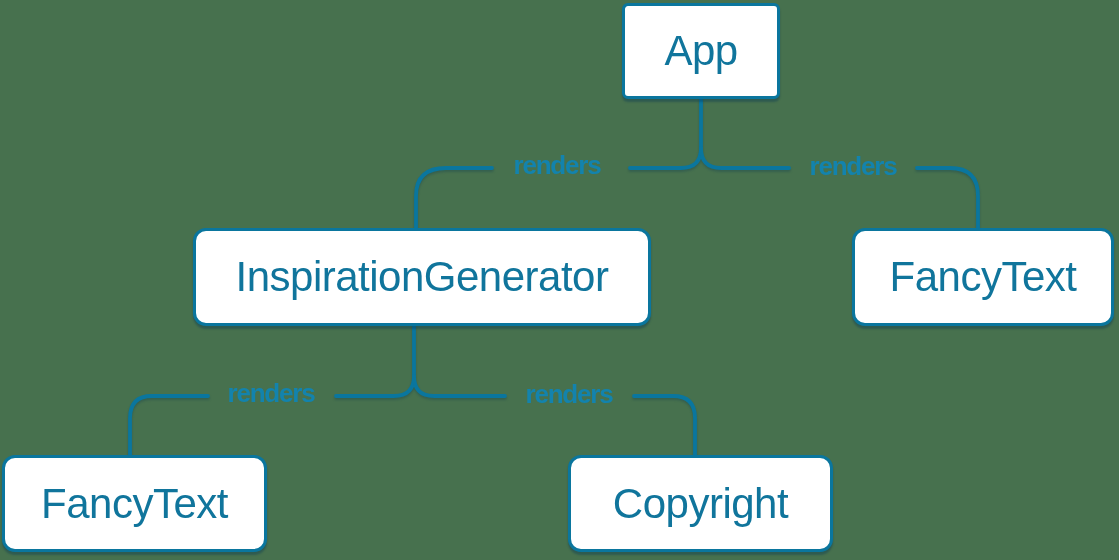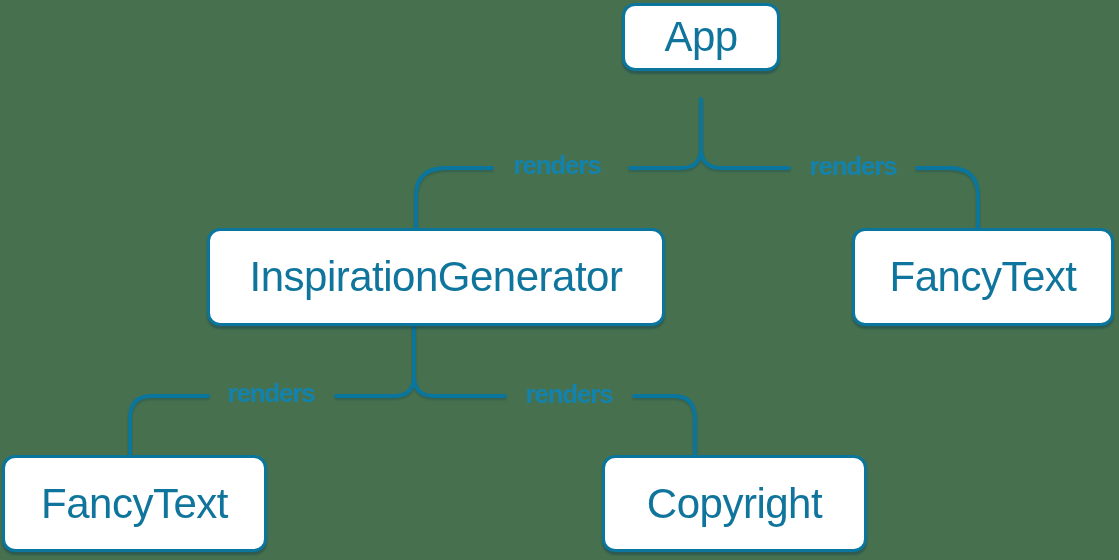--- a/index.html
+++ b/index.html
@@ -29,25 +29,25 @@
     background:#ffffff;
     border:3.5px solid var(--stroke);
     border-radius:13px;
     box-shadow:0 3px 2px rgba(8,55,85,.38);
     display:flex;align-items:center;justify-content:center;
     color:var(--node-text);
     font-size:42px;font-weight:500;letter-spacing:-0.5px;
     box-sizing:border-box;
     white-space:nowrap;
   }
-  .node-app{left:622px;top:3px;width:158px;height:68px;}
-  .node-inspiration-generator{left:207px;top:228px;width:458px;height:98px;}
+  .node-app{left:622px;top:3px;width:158px;height:96px;border-radius:6px;}
+  .node-inspiration-generator{left:193px;top:228px;width:458px;height:98px;}
   .node-fancy-text-right{left:852px;top:228px;width:262px;height:98px;}
   .node-fancy-text-left{left:2px;top:455px;width:265px;height:97px;}
-  .node-copyright{left:568px;top:455px;width:265px;height:97px;margin-left:34px;}
+  .node-copyright{left:568px;top:455px;width:265px;height:97px;}
   .edge-label{
     position:absolute;
     transform:translate(-50%,-50%);
     color:var(--edge-text);
     font-size:26px;font-weight:600;letter-spacing:-1.2px;
     white-space:nowrap;
   }
   .edge-label-1l{left:557px;top:165px;}
   .edge-label-1r{left:853px;top:166px;}
   .edge-label-2l{left:271px;top:393px;}

